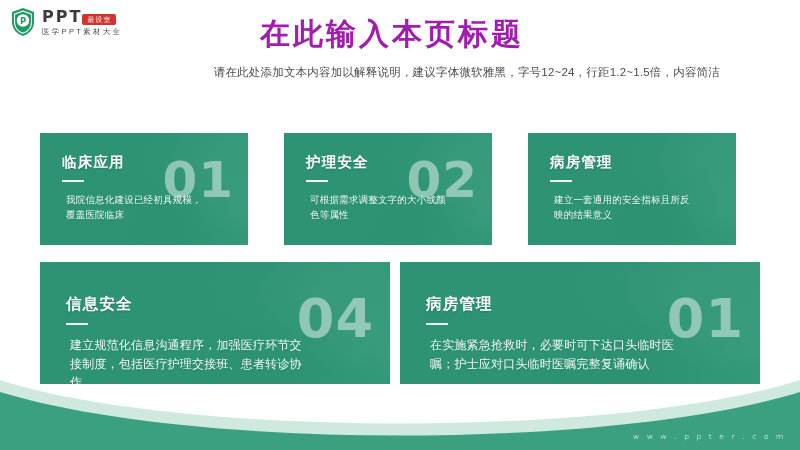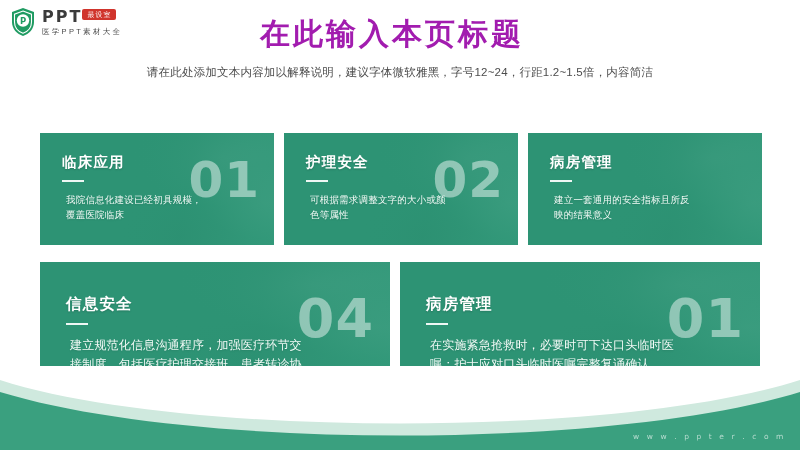--- a/index.html
+++ b/index.html
@@ -8,33 +8,33 @@
     font-family:"Liberation Sans","DejaVu Sans",sans-serif;
     -webkit-font-smoothing:antialiased;
   }
   .slide{position:relative;width:800px;height:450px;background:#fff;overflow:hidden;}
 
   
   .logo{position:absolute;left:10px;top:7px;display:flex;align-items:center;gap:6px;}
   .logo-shield{position:relative;width:26px;height:30px;flex:none;}
   .logo-shield svg{display:block;width:26px;height:30px;}
   .logo-text{display:flex;flex-direction:column;justify-content:center;line-height:1;}
-  .logo-row1{display:flex;align-items:flex-start;gap:0;}
+  .logo-row1{display:flex;align-items:flex-end;gap:0;}
   .logo-ppt{font-size:16px;font-weight:bold;color:#3b3b3b;letter-spacing:2px;font-family:"DejaVu Sans",sans-serif;}
   .logo-badge{background:#d0342c;color:#fff;font-size:7px;padding:2px 5px 2px 5px;border-radius:2px;letter-spacing:1px;white-space:nowrap;}
   .logo-sub{font-size:7.5px;color:#4a4a4a;letter-spacing:2.3px;margin-top:3px;white-space:nowrap;}
 
   
   .title{
     position:absolute;left:0;right:16px;top:14px;text-align:center;
     font-size:30px;font-weight:bold;color:#a21caf;letter-spacing:3px;
   }
   .subtitle{
     position:absolute;left:50%;transform:translateX(-50%);top:62px;width:640px;
-    text-align:center;font-size:11.5px;color:#4c4c4c;line-height:1.85;letter-spacing:.2px;
+    text-align:right;font-size:11.5px;color:#4c4c4c;line-height:1.85;letter-spacing:.2px;
   }
 
   
   .card{
     position:absolute;overflow:hidden;
     background:#2e9374;
     box-sizing:border-box;
   }
   
   .card .photo{
@@ -60,31 +60,31 @@
   .card p{
     position:absolute;margin:4px;color:#f2fbf7;line-height:1.55;letter-spacing:.2px;
     text-shadow:0 1px 2px rgba(0,0,0,.12);
   }
   .card .num{
     position:absolute;color:rgba(255,255,255,.46);font-weight:bold;
     font-family:"DejaVu Sans",sans-serif;line-height:1;letter-spacing:1px;
   }
 
   
-  .card.top{top:133px;height:112px;width:234px;}
+  .card.top{top:133px;height:112px;width:208px;}
   .card.top h3{left:22px;top:20px;font-size:14.5px;}
   .card.top .rule{left:22px;top:47px;}
   .card.top p{left:22px;top:56px;width:138px;font-size:9.5px;}
   .card.top .num{right:14px;top:22px;font-size:50px;margin-left:44px;}
   #card-1{left:40px;}
   #card-2{left:284px;}
   #card-3{left:528px;}
 
   
-  .card.bot{top:262px;height:104px;}
+  .card.bot{top:262px;height:122px;}
   .card.bot h3{left:26px;top:32px;font-size:15.5px;}
   .card.bot .rule{left:26px;top:61px;}
   .card.bot p{left:26px;top:70px;font-size:12px;}
   .card.bot .num{right:16px;top:30px;font-size:54px;}
   #card-4{left:40px;width:350px;}
   #card-4 p{width:240px;}
   #card-5{left:400px;width:360px;}
   #card-5 p{width:250px;}
 
   

